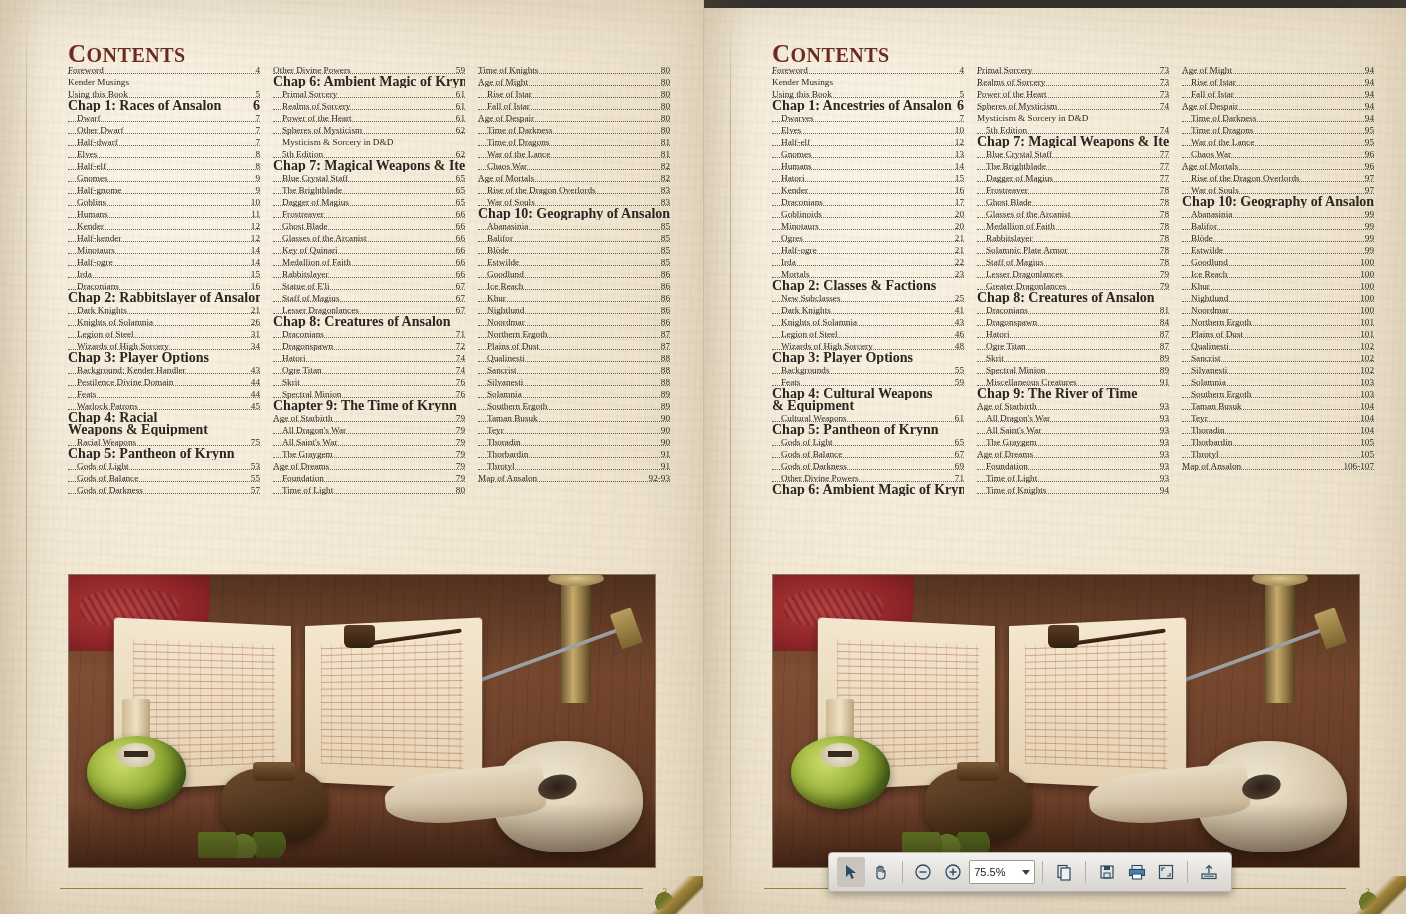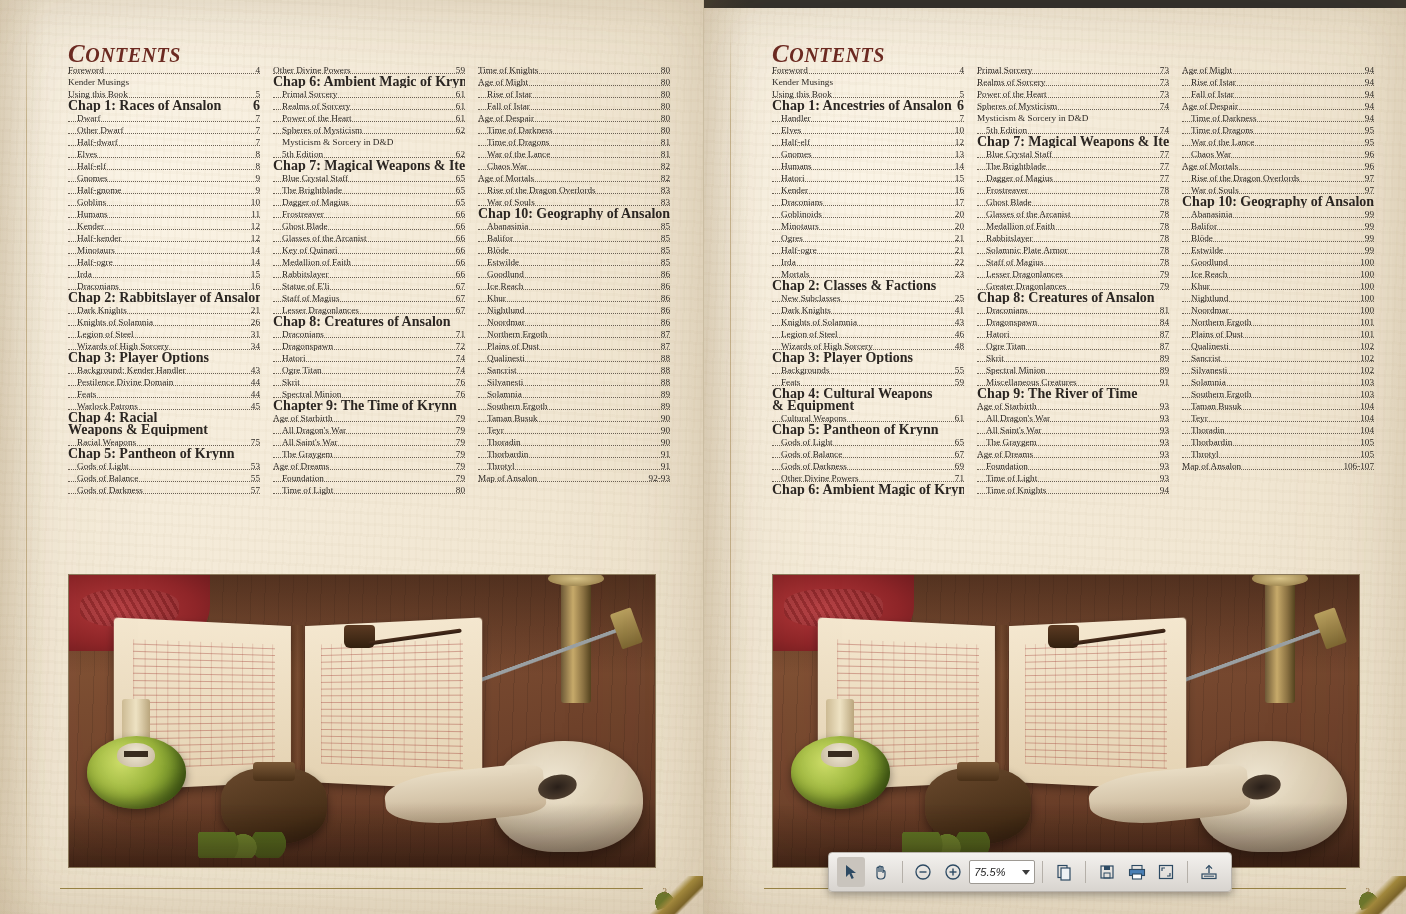--- a/index.html
+++ b/index.html
@@ -58,21 +58,20 @@
   .side-line.l { left:26px; }
 
   
   .contents-title {
     position:absolute;
     font-family:"Liberation Serif", serif;
     font-weight:bold;
     color:#6d2a22;
     letter-spacing:0.5px;
     font-size:20px;
-    font-style:italic;
   }
   .contents-title .cap { font-size:25px; }
 
   
   .toc-wrap { position:absolute; display:flex; }
   .toc-col { position:relative; }
   .toc-line {
     position:relative;
     font-size:9.2px;
     line-height:12.0px;
@@ -283,21 +282,20 @@
   .toolbar {
     position:absolute;
     left:828px; top:852px;
     width:404px; height:40px;
     background:linear-gradient(180deg,#f3f1ee,#d8d4cf);
     border:1px solid #b9b4ad;
     border-radius:4px;
     box-shadow:0 3px 8px rgba(0,0,0,0.35);
     display:flex; align-items:center; gap:2px;
     padding:0 8px;
-    font-style:italic;
   }
   .tb-btn {
     width:34px; height:30px;
     display:flex; align-items:center; justify-content:center;
     border-radius:3px;
     color:#35495e;
     cursor:pointer;
   }
   .tb-btn.sel { background:#c9c4bd; }
   .tb-sep { width:1px; height:22px; background:#b5b0a9; margin:0 5px; }
@@ -498,21 +496,21 @@
     <div class="contents-title" style="left:68px; top:40px;">
       <span class="cap">C</span><span>ONTENTS</span>
     </div>
 
     <div class="toc-wrap" id="toc-right" style="left:68px; top:64px; width:600px; gap:13px;">
         <div class="toc-col" style="width: 192px;">
           <div class="toc-line"><span class="lbl">Foreword</span><span class="dots"></span><span class="pg">4</span></div>
           <div class="toc-line plain"><span class="lbl">Kender Musings</span></div>
           <div class="toc-line"><span class="lbl">Using this Book</span><span class="dots"></span><span class="pg">5</span></div>
           <div class="toc-line head"><span class="lbl">Chap 1: Ancestries of Ansalon</span><span class="pg">6</span></div>
-          <div class="toc-line sub"><span class="lbl">Handler</span><span class="dots"></span><span class="pg">7</span></div>
+          <div class="toc-line sub"><span class="lbl">Dwarves</span><span class="dots"></span><span class="pg">7</span></div>
           <div class="toc-line sub"><span class="lbl">Elves</span><span class="dots"></span><span class="pg">10</span></div>
           <div class="toc-line sub"><span class="lbl">Half-elf</span><span class="dots"></span><span class="pg">12</span></div>
           <div class="toc-line sub"><span class="lbl">Gnomes</span><span class="dots"></span><span class="pg">13</span></div>
           <div class="toc-line sub"><span class="lbl">Humans</span><span class="dots"></span><span class="pg">14</span></div>
           <div class="toc-line sub"><span class="lbl">Hatori</span><span class="dots"></span><span class="pg">15</span></div>
           <div class="toc-line sub"><span class="lbl">Kender</span><span class="dots"></span><span class="pg">16</span></div>
           <div class="toc-line sub"><span class="lbl">Draconians</span><span class="dots"></span><span class="pg">17</span></div>
           <div class="toc-line sub"><span class="lbl">Goblinoids</span><span class="dots"></span><span class="pg">20</span></div>
           <div class="toc-line sub"><span class="lbl">Minotaurs</span><span class="dots"></span><span class="pg">20</span></div>
           <div class="toc-line sub"><span class="lbl">Ogres</span><span class="dots"></span><span class="pg">21</span></div>

